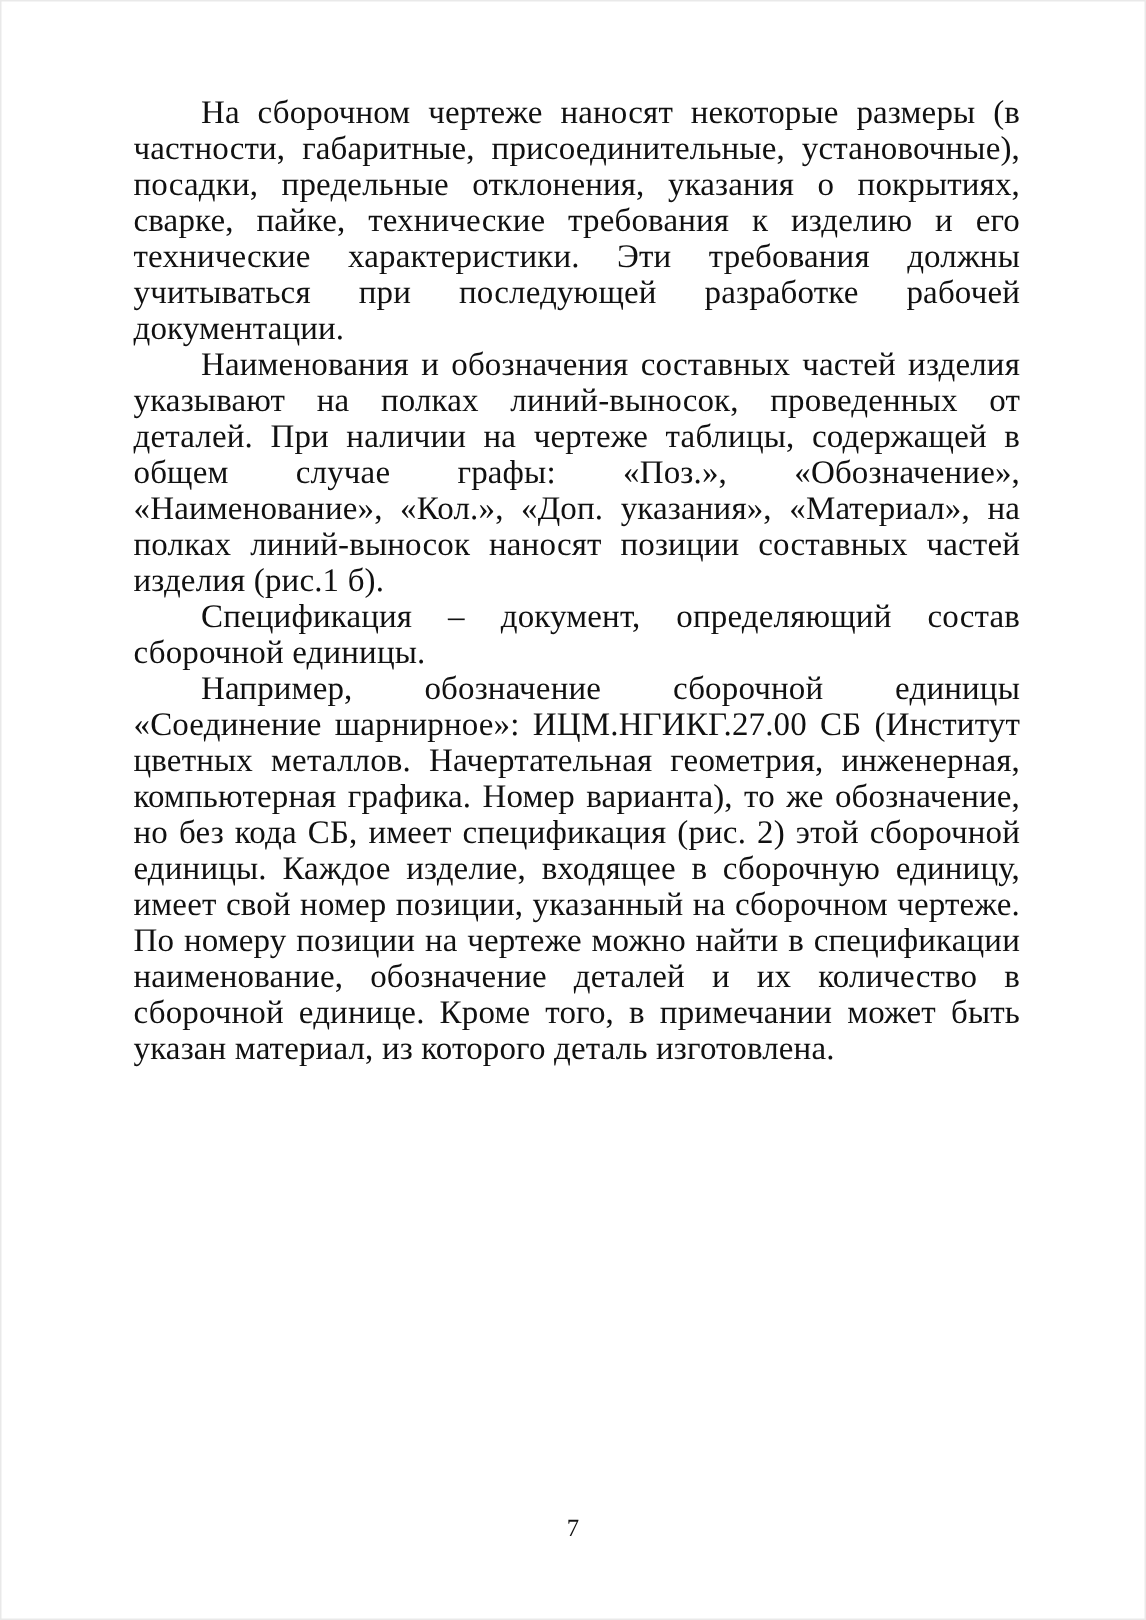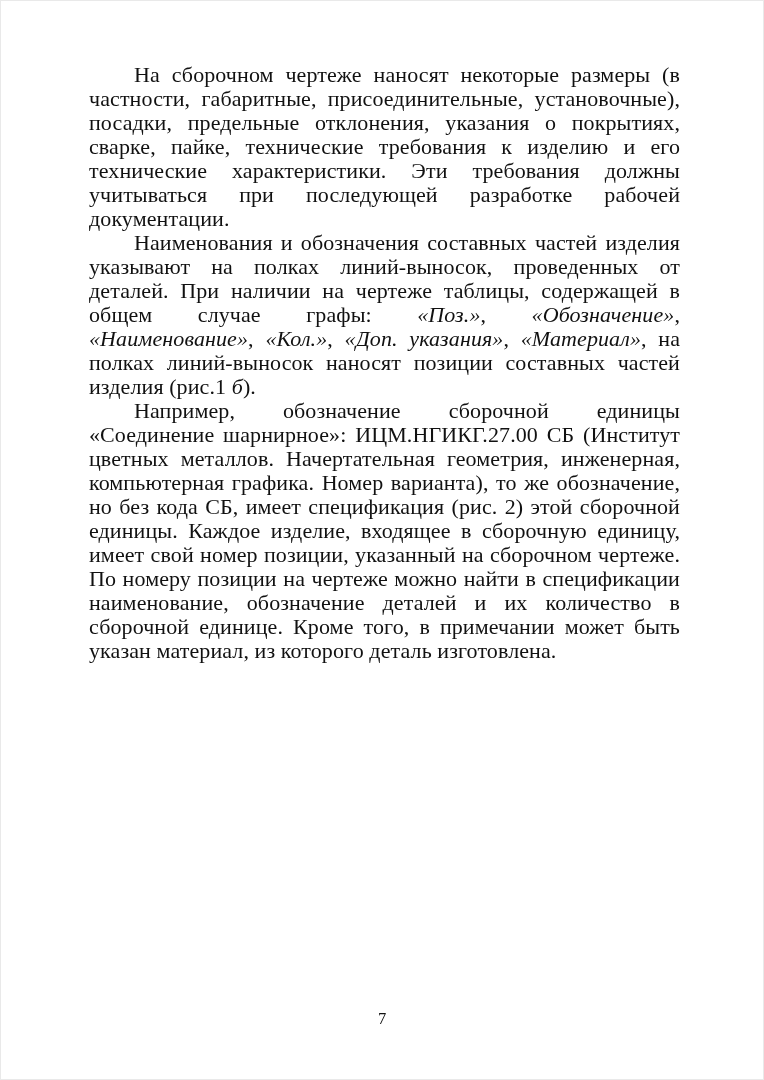--- a/index.html
+++ b/index.html
@@ -31,21 +31,20 @@
     line-height: 24px;
     text-align: justify;
     letter-spacing: 0.1px;
   }
   p.para {
     margin: 0;
     padding: 0;
     text-indent: 45px;
   }
   .italic {
-    font-style: italic;
   }
   .page-number {
     position: absolute;
     left: 0;
     right: 0;
     top: 1008px;
     text-align: center;
     font-size: 16.5px;
     color: #111111;
   }
@@ -54,20 +53,21 @@
 <body>
 
 <div class="page">
 
   <div class="text-block">
 
     <p class="para"><span>На сборочном чертеже наносят некоторые размеры (в частности, габаритные, присоединительные, установочные), посадки, предельные отклонения, указания о покрытиях, сварке, пайке, технические требования к изделию и его технические характеристики. Эти требования должны учитываться при последующей разработке рабочей документации.</span></p>
 
     <p class="para"><span>Наименования и обозначения составных частей изделия указывают на полках линий-выносок, проведенных от деталей. При наличии на чертеже таблицы, содержащей в общем случае графы: </span><span class="italic">«Поз.»</span><span>, </span><span class="italic">«Обозначение»</span><span>, </span><span class="italic">«Наименование»</span><span>, </span><span class="italic">«Кол.»</span><span>, </span><span class="italic">«Доп. указания»</span><span>, </span><span class="italic">«Материал»</span><span>, на полках линий-выносок наносят позиции составных частей изделия (рис.1 </span><span class="italic">б</span><span>).</span></p>
 
+    <p class="para"><span class="italic">Спецификация</span><span> – документ, определяющий состав сборочной единицы.</span></p>
 
     <p class="para"><span>Например, обозначение сборочной единицы «Соединение шарнирное»: ИЦМ.НГИКГ.27.00 СБ (Институт цветных металлов. Начертательная геометрия, инженерная, компьютерная графика. Номер варианта), то же обозначение, но без кода СБ, имеет спецификация (рис. 2) этой сборочной единицы. Каждое изделие, входящее в сборочную единицу, имеет свой номер позиции, указанный на сборочном чертеже. По номеру позиции на чертеже можно найти в спецификации наименование, обозначение деталей и их количество в сборочной единице. Кроме того, в примечании может быть указан материал, из которого деталь изготовлена.</span></p>
 
   </div>
 
   <div class="page-number">7</div>
 
 </div>
 
 </body></html>

